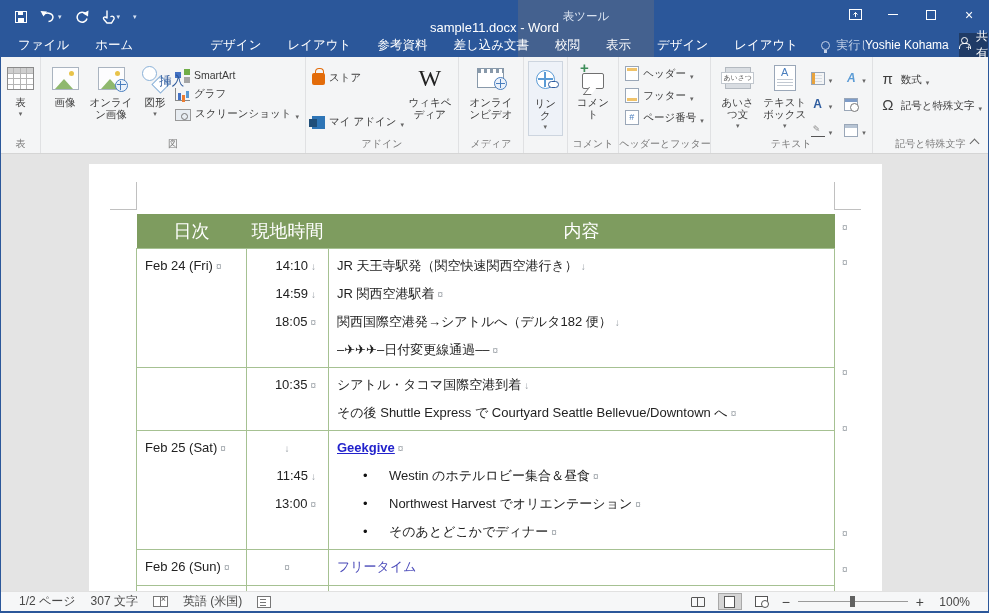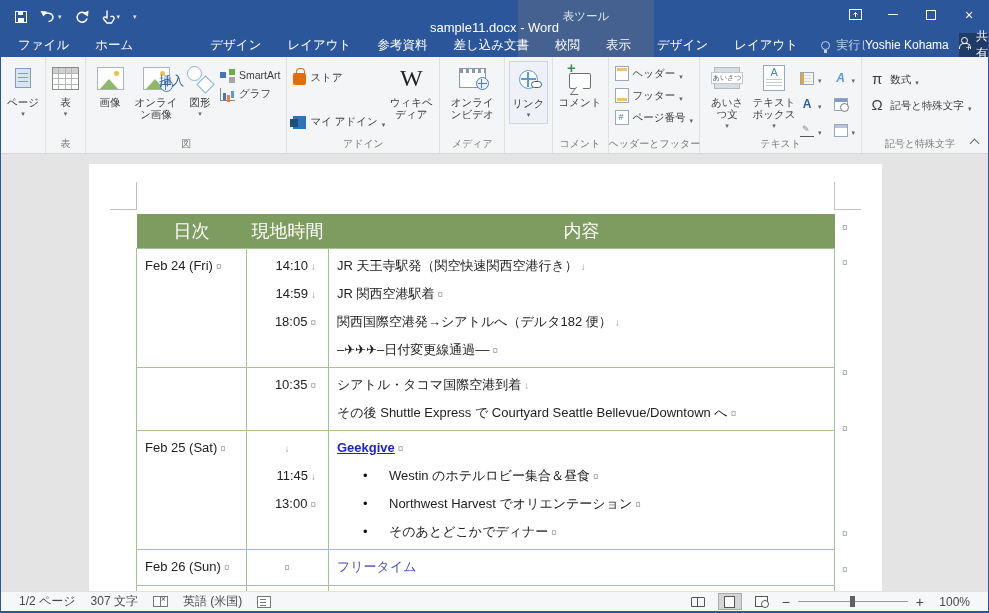--- a/index.html
+++ b/index.html
@@ -233,29 +233,20 @@
             <span class="person"></span>
             <span class="plus-mini">+</span>
           </span>
         <span>共有</span>
       </div>
     </div>
   </div>
 
   <div class="ribbon">
 
-    <div class="rgroup">
-      <div class="btn-lg">
-        <span class="icobox">
-            <span class="ipage"></span>
-          </span>
-        <span>ページ</span>
-          <span class="arr">▾</span>
-      </div>
-    </div>
 
     <div class="rgroup">
       <div class="btn-lg">
         <span class="icobox">
             <span class="itbl"></span>
           </span>
         <span>表</span>
           <span class="arr">▾</span>
       </div>
       <div class="glabel">表</div>
@@ -284,20 +275,25 @@
           <span class="arr">▾</span>
       </div>
       <div class="stack">
         <div class="btn-sm">
             <span class="ismart"></span>
             <span>SmartArt</span>
           </div>
         <div class="btn-sm">
             <span class="ichart"></span>
             <span>グラフ</span>
+          </div>
+        <div class="btn-sm">
+            <span class="iscreen"></span>
+            <span>スクリーンショット</span>
+            <span class="arr">▾</span>
           </div>
       </div>
       <div class="glabel">図</div>
     </div>
 
     <div class="rgroup">
       <div class="stack" style="justify-content:space-between;height:68px;padding-top:4px">
         <div class="btn-sm">
             <span class="istore"></span>
             <span>ストア</span>

